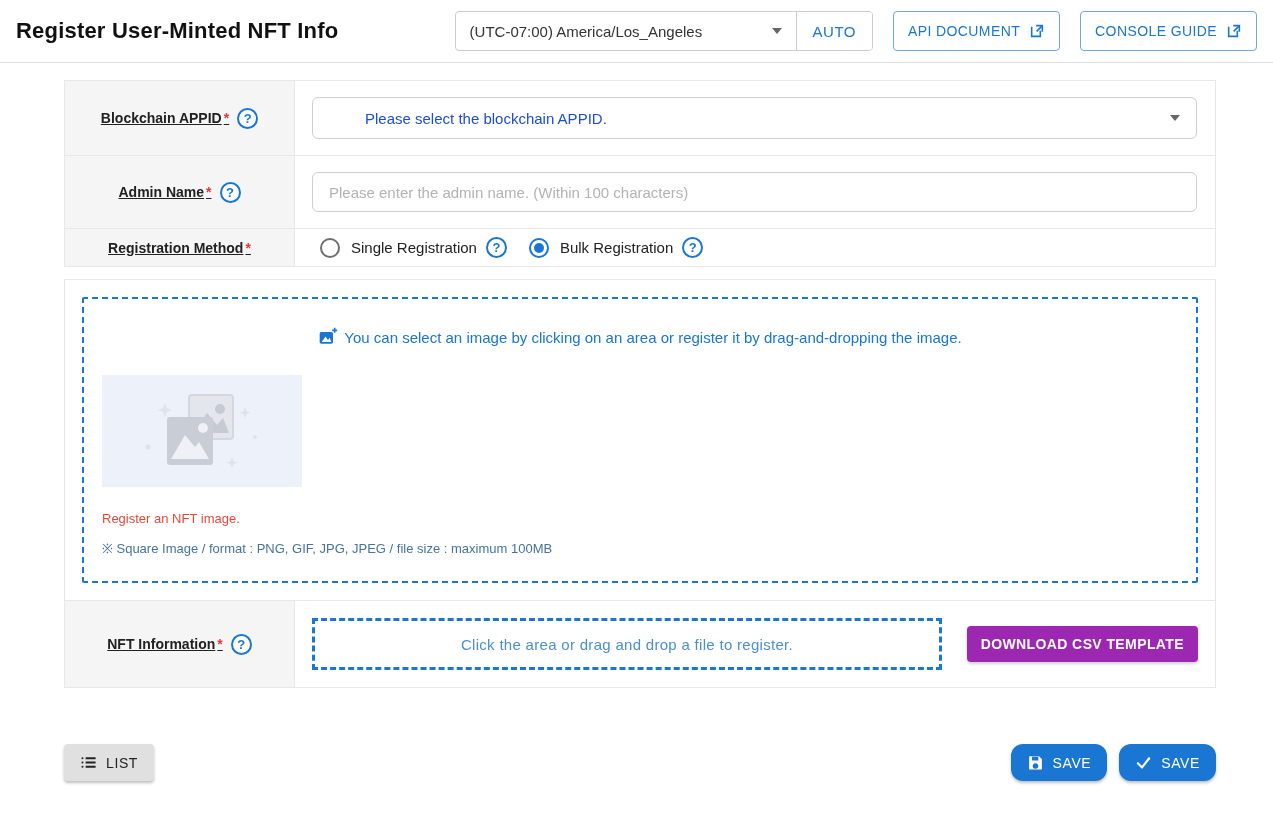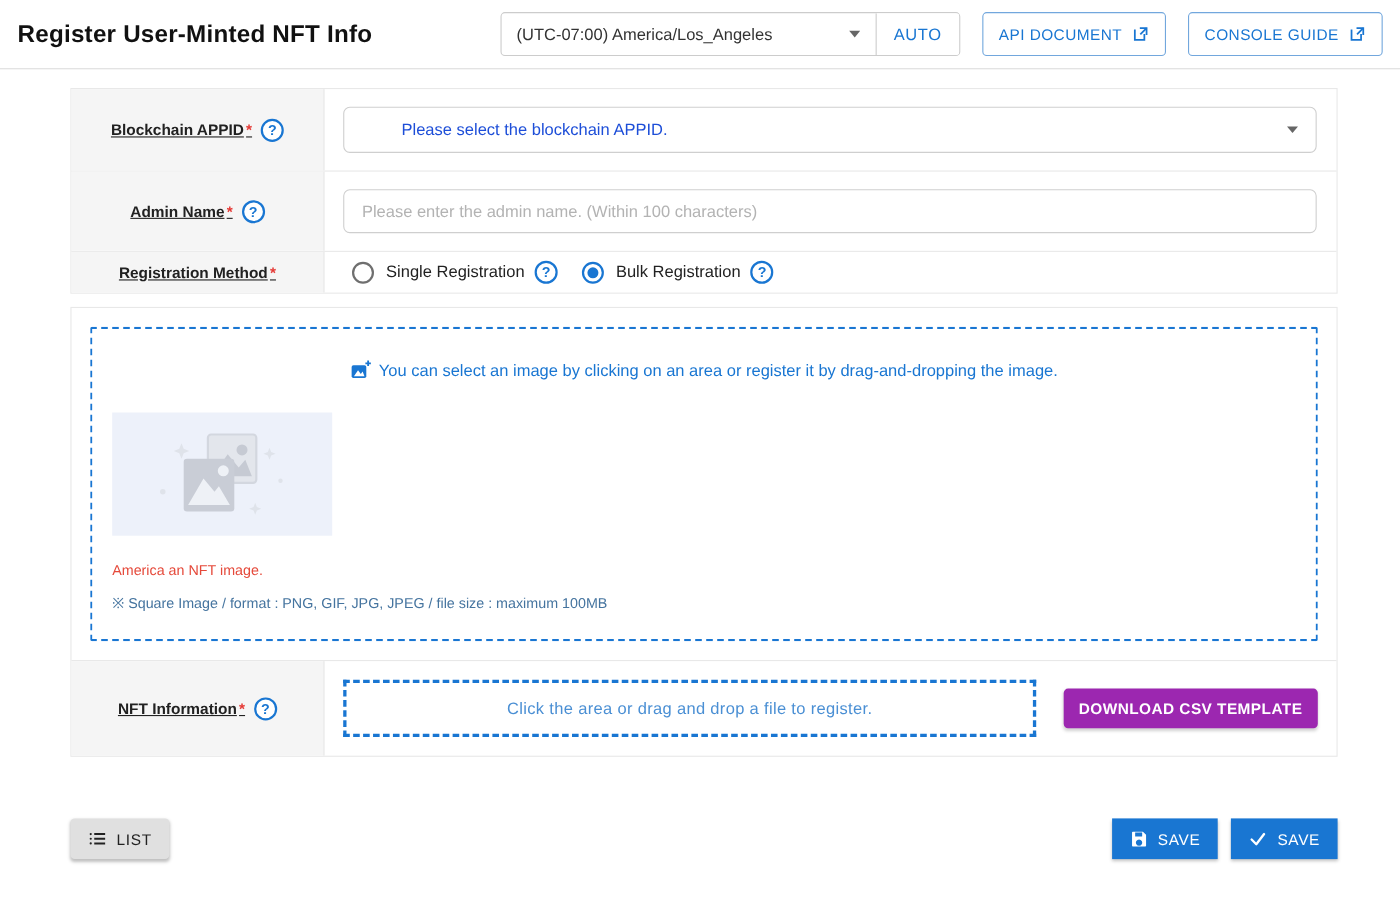--- a/index.html
+++ b/index.html
@@ -126,21 +126,21 @@
   }
   .list-btn {
     height:37px; display:flex; align-items:center; gap:9px; padding:0 16px;
     background:#e0e0e0; color:#222; border:none; border-radius:4px;
     font-size:14px; letter-spacing:0.6px; cursor:pointer; font-family:inherit;
     box-shadow:0 2px 3px rgba(0,0,0,0.25);
   }
   .footer-right { margin-left:auto; display:flex; gap:12px; }
   .save-btn {
     height:37px; display:flex; align-items:center; gap:9px; padding:0 16px;
-    background:#1976d2; color:#fff; border:none; border-radius:0;
+    background:#1976d2; color:#fff; border:none; border-radius:12px;
     font-size:14px; letter-spacing:0.6px; cursor:pointer; font-family:inherit;
     box-shadow:0 2px 3px rgba(0,0,0,0.25);
   }
   .btn-icon { width:17px; height:17px; display:block; }
 </style>
 </head>
 <body>
 
 <div class="header">
   <div class="page-title">Register User-Minted NFT Info</div>
@@ -248,21 +248,21 @@
                 <circle cx="93" cy="24" r="5" fill="#c6cad3"></circle>
                 <path d="M66 48 L80 28 L90 40 L96 33 L102 48 Z" fill="#c6cad3"></path>
               </g>
               <g>
                 <rect x="40" y="32" width="46" height="48" rx="3" fill="#c9cdd6"></rect>
                 <circle cx="76" cy="43" r="5" fill="#eef1f6"></circle>
                 <path d="M44 74 L58 50 L68 62 L72 57 L82 74 Z" fill="#eef1f6"></path>
               </g>
             </svg>
           </div>
-          <div class="warn-text">America an NFT image.</div>
+          <div class="warn-text">Register an NFT image.</div>
           <div class="note-text">※ Square Image / format : PNG, GIF, JPG, JPEG / file size : maximum 100MB</div>
         </div>
       </div>
     </div>
 
     <div class="form-row">
       <div class="label-cell">
         <span class="label-text">
           <span>NFT Information</span><span class="req">*</span>
         </span>

